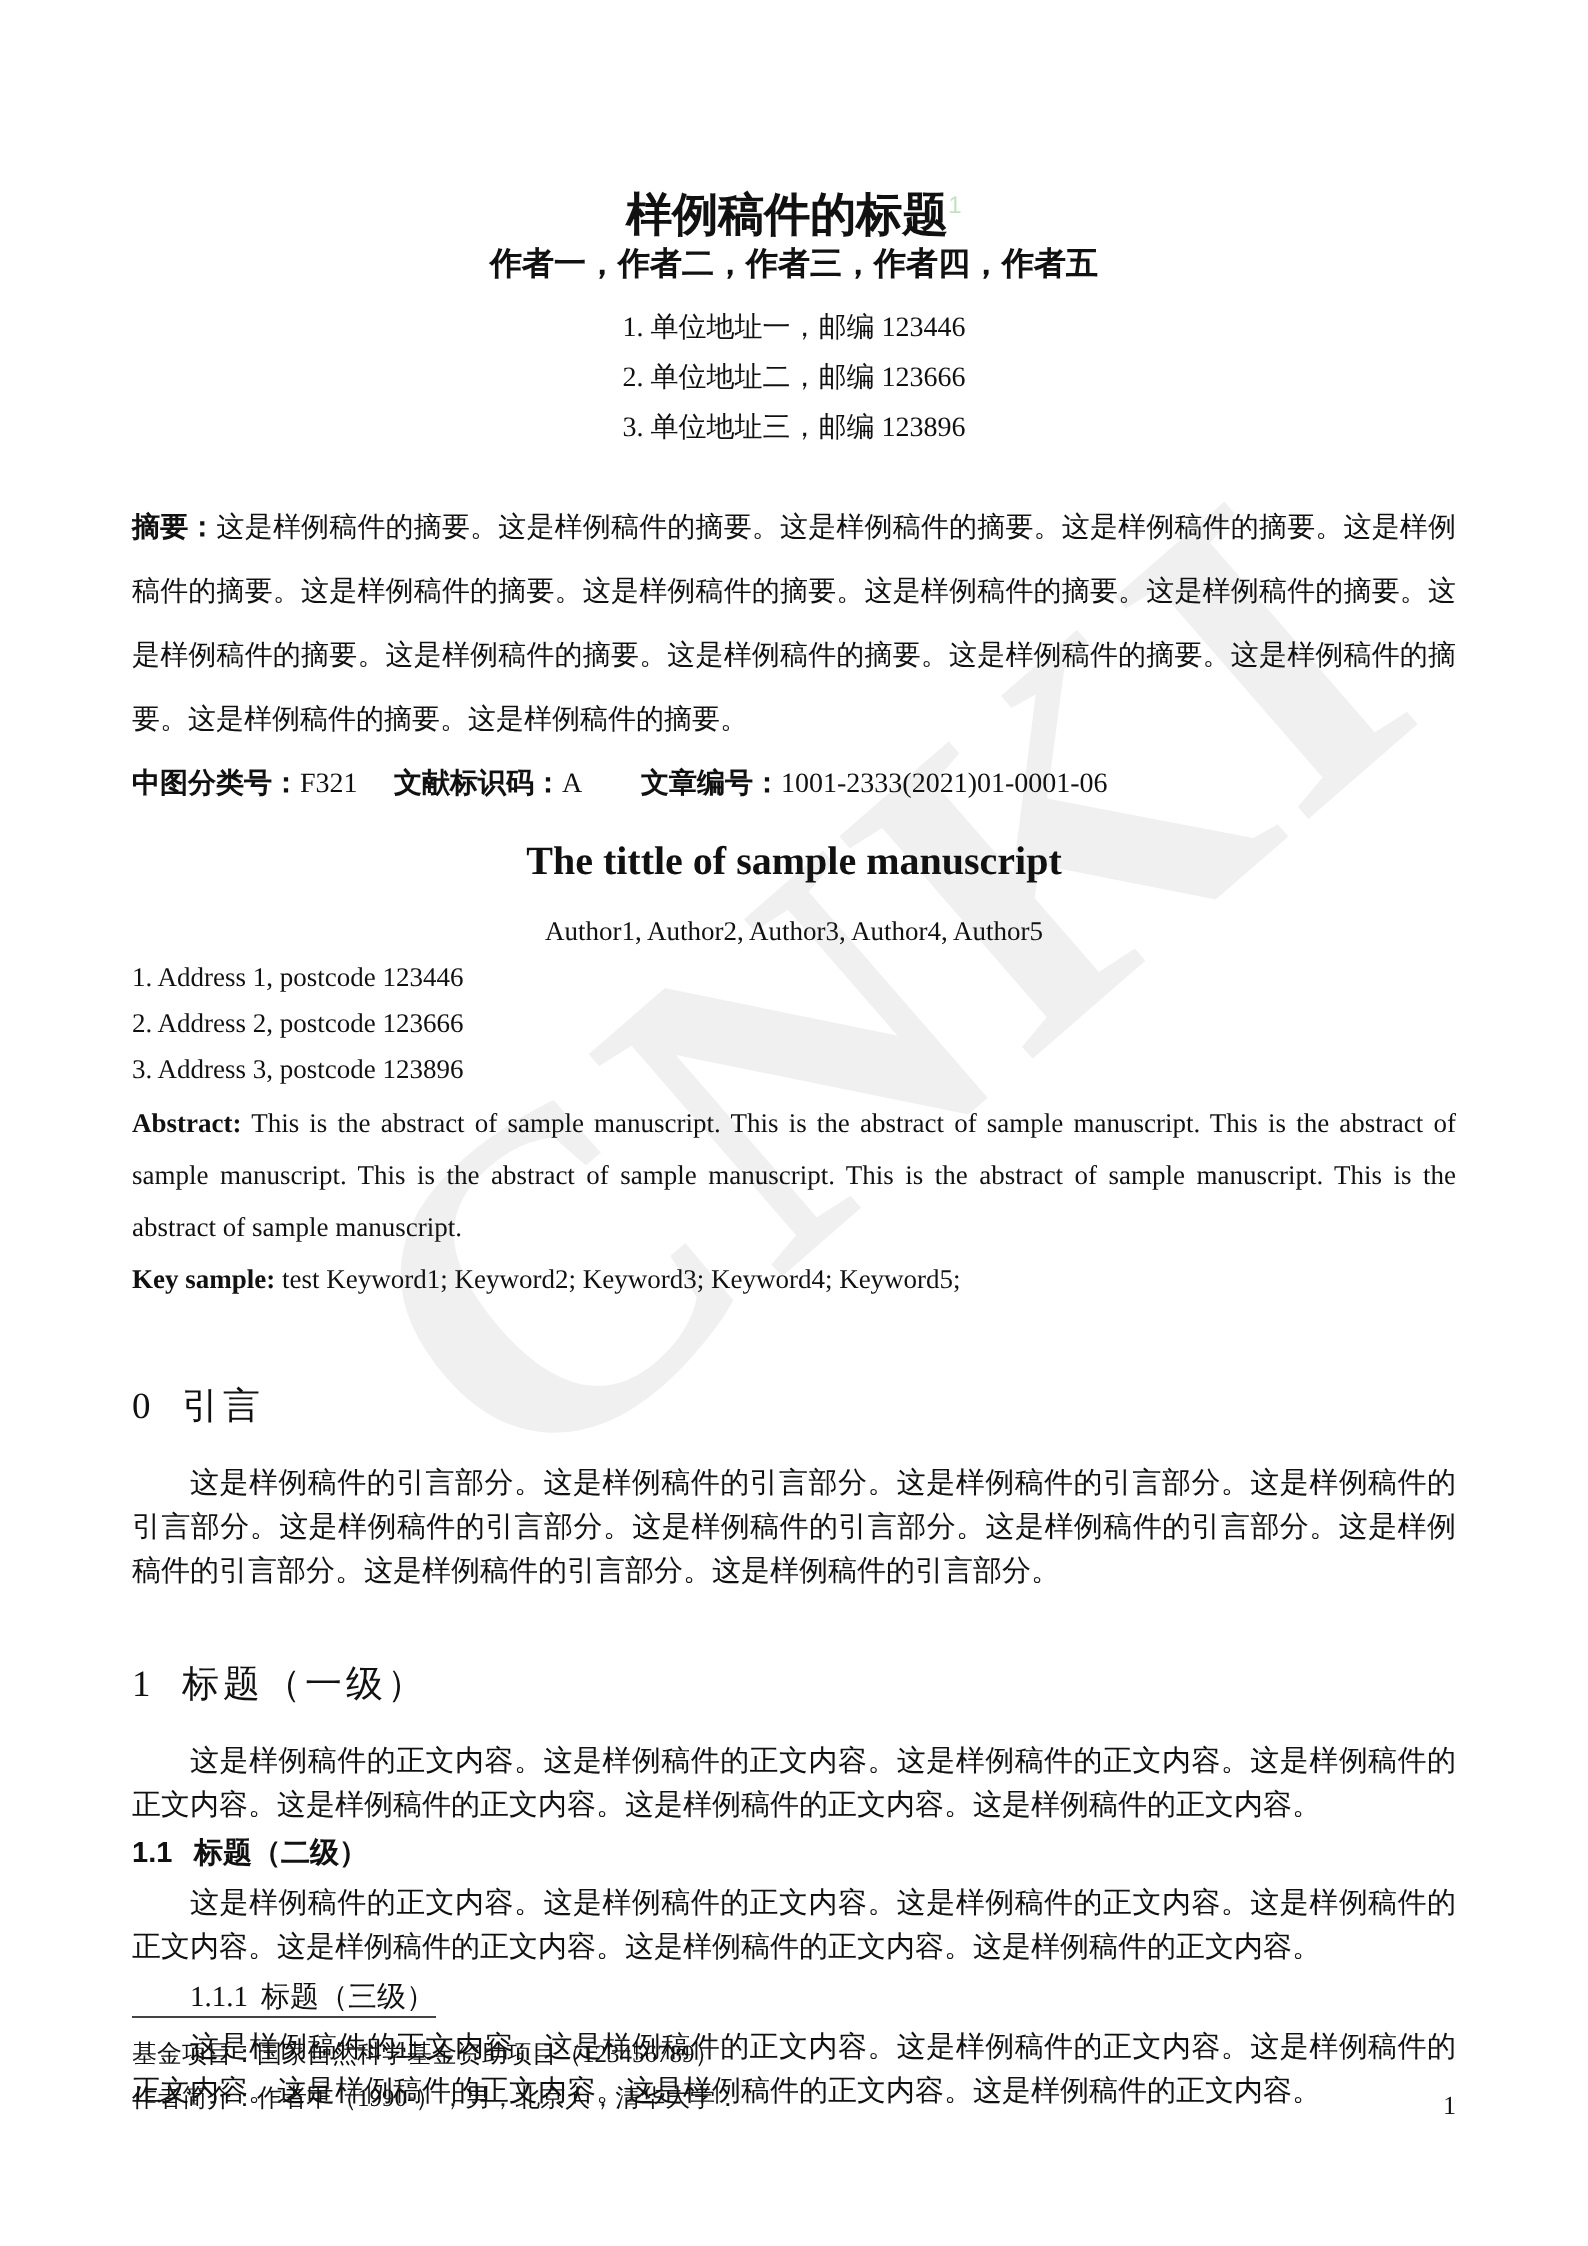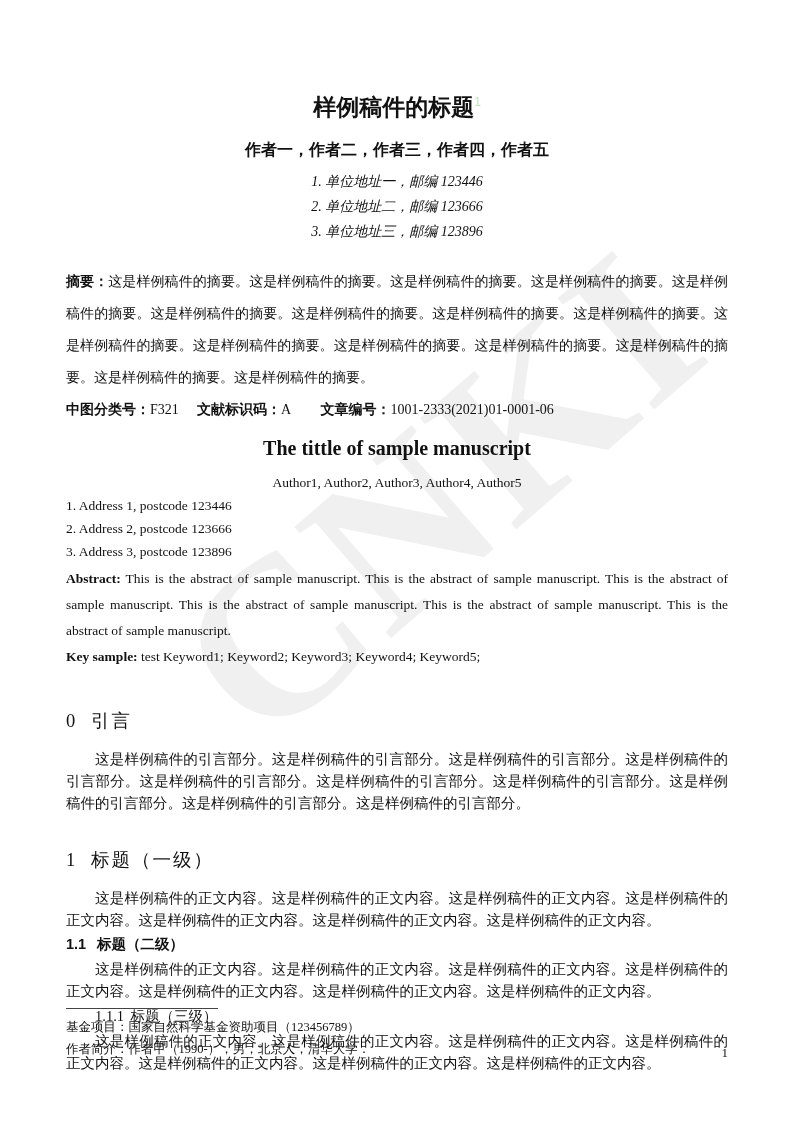--- a/index.html
+++ b/index.html
@@ -43,32 +43,30 @@
     line-height: 30px;
   }
   .cn-title sup {
     font-size: 12px;
     font-weight: normal;
     color: #c2e2c2;
     vertical-align: super;
     line-height: 0;
   }
   .cn-authors {
-    margin-top: 17px;
     text-align: center;
     font-family: "Liberation Sans", "DejaVu Sans", sans-serif;
     font-weight: bold;
     font-size: 16px;
     line-height: 22px;
   }
   .cn-addresses { margin-top: 8px; text-align: center; }
   .cn-addresses .addr-line {
     font-size: 14px;
     line-height: 25px;
-    font-style: italic;
   }
   
   .cn-meta {
     margin-top: 22px;
     font-size: 14px;
     line-height: 32px;
     text-align: justify;
   }
   .cn-meta p { margin: 0; }
   .label-bold { font-weight: bold; }

